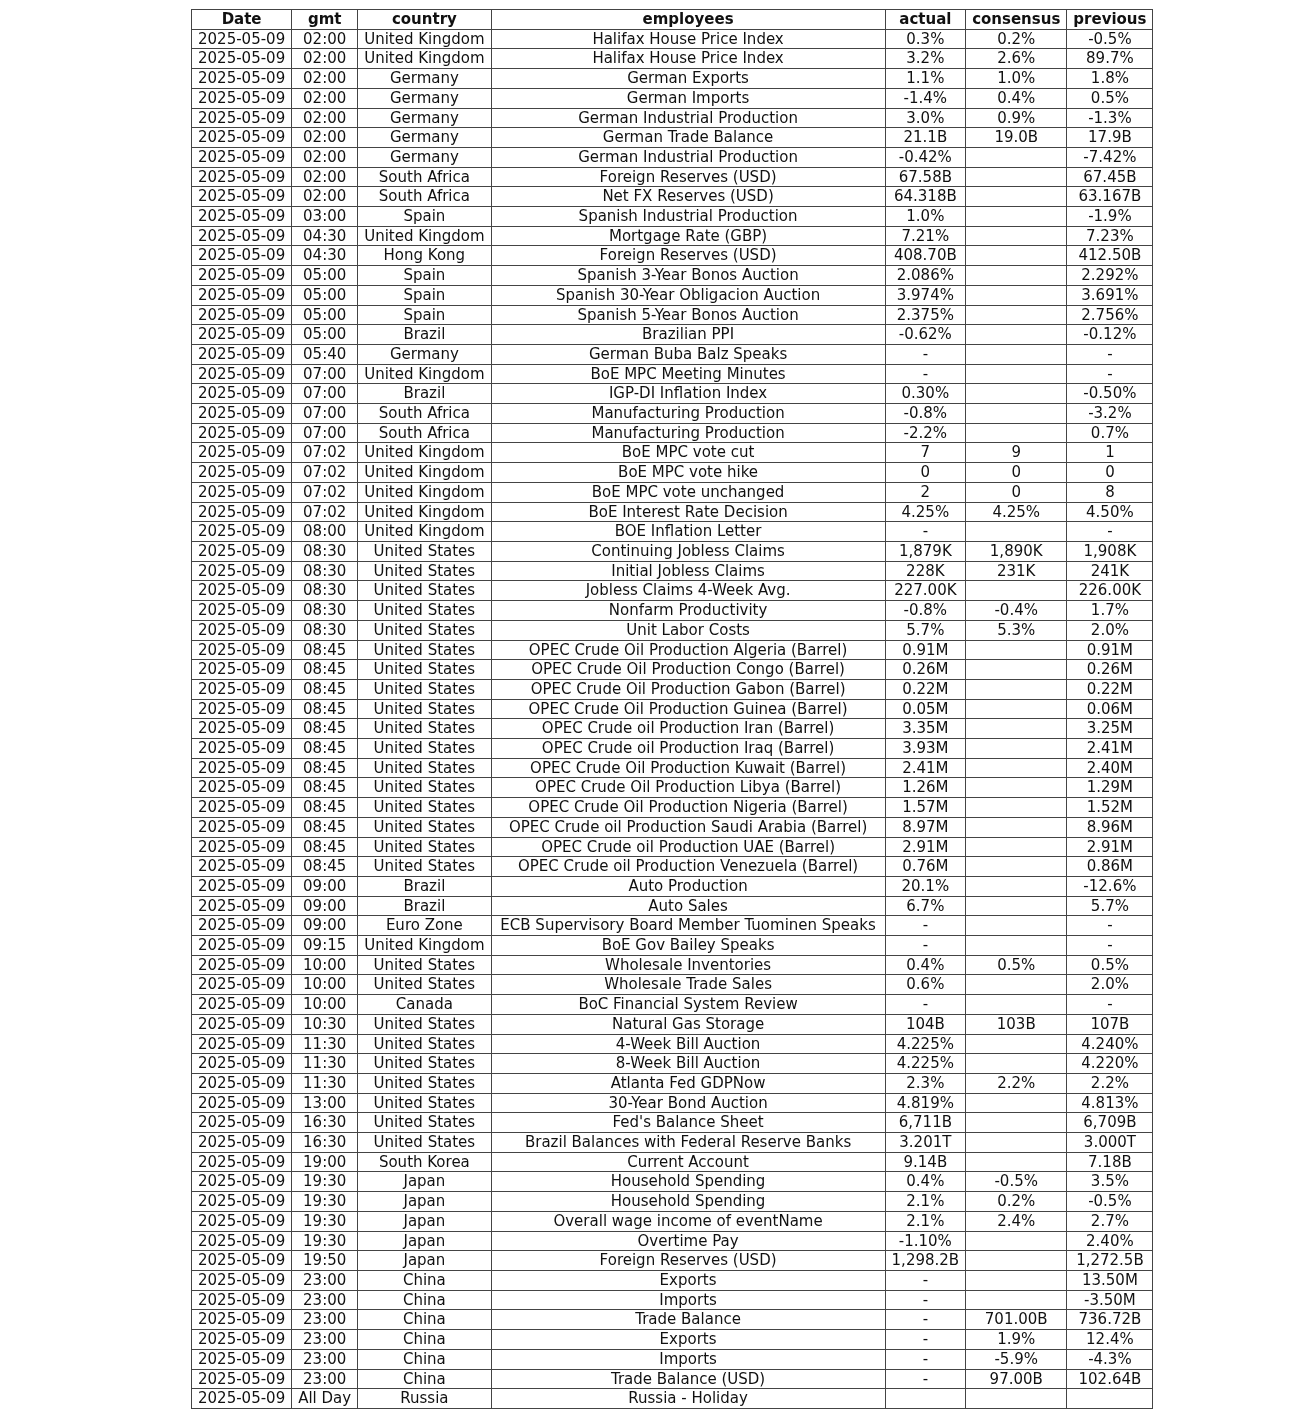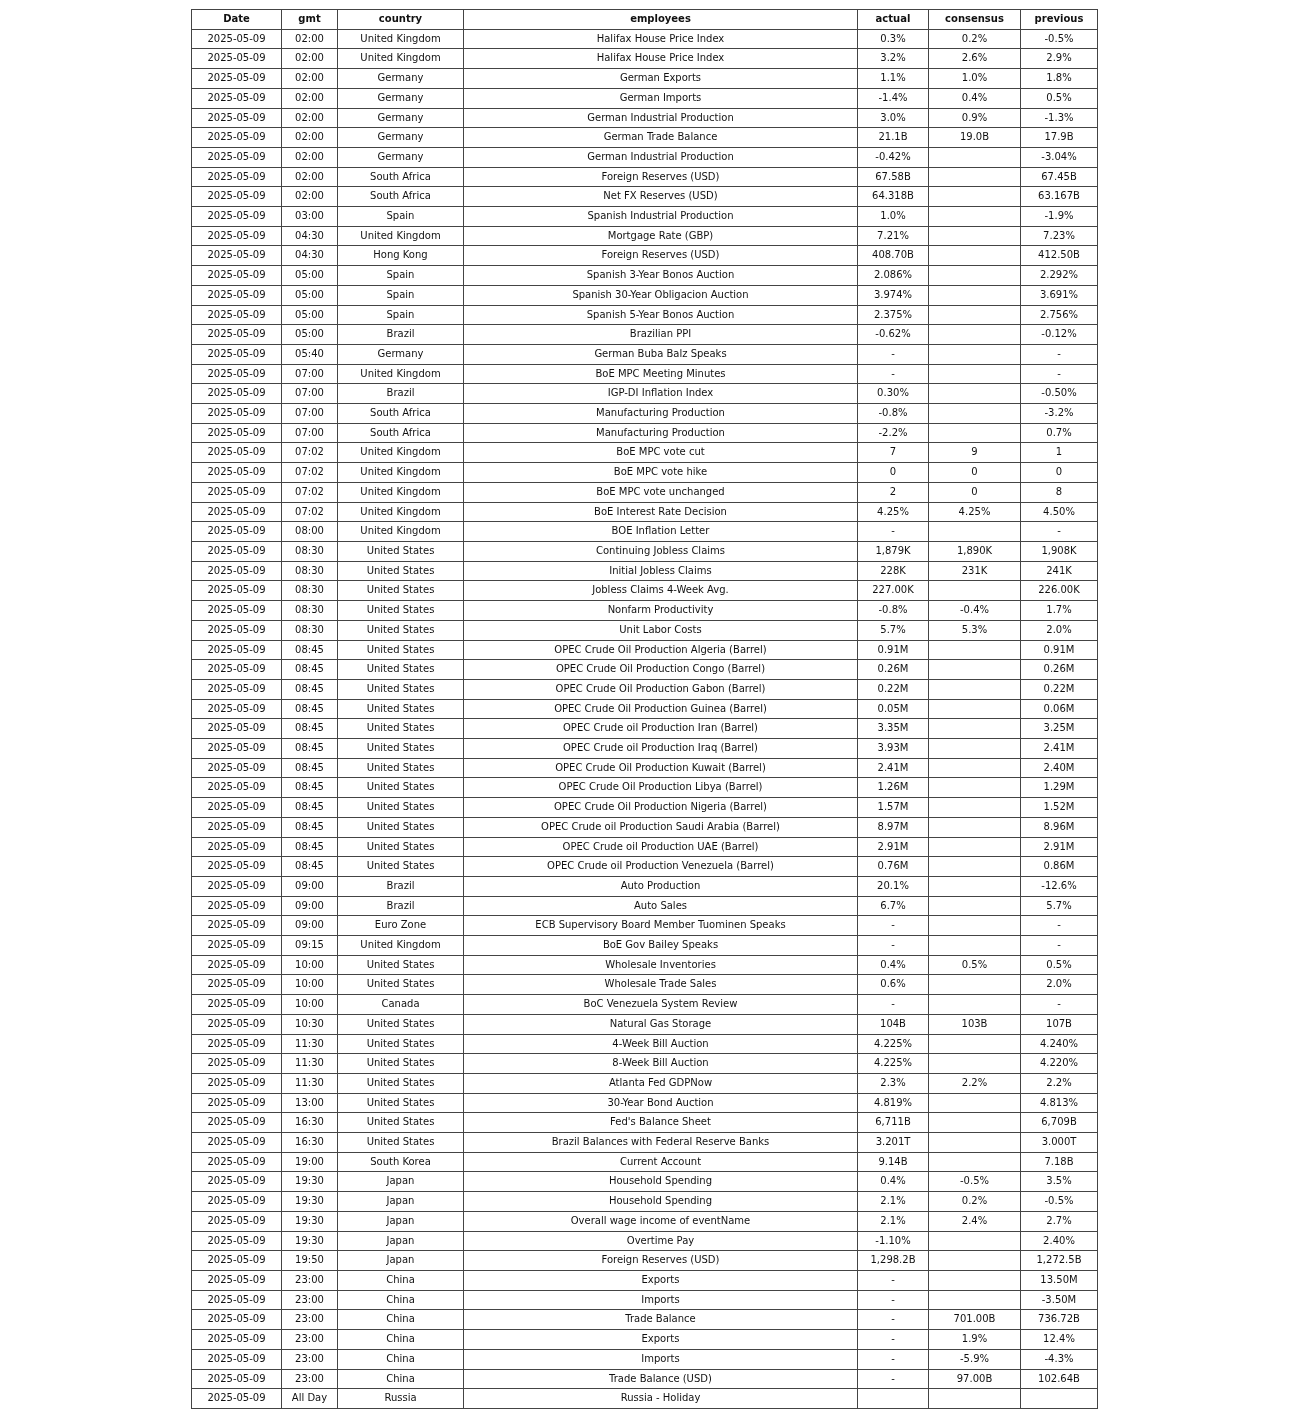--- a/index.html
+++ b/index.html
@@ -12,21 +12,21 @@
       height: 1416px;
       position: relative;
       font-family: "DejaVu Sans", sans-serif;
       color: #111;
     }
     table.cal {
       position: absolute;
       left: 191px;
       top: 9px;
       border-collapse: collapse;
-      font-size: 10px;
+      font-size: 15px;
       font-family: "DejaVu Sans", sans-serif;
     }
     table.cal th, table.cal td {
       border: 1px solid #444;
       padding: 0 6px;
       height: 18.7px;
       line-height: 18.7px;
       text-align: center;
       white-space: nowrap;
       color: #111;
@@ -76,21 +76,21 @@
         <td>0.2%</td>
         <td>-0.5%</td>
       </tr>
       <tr>
         <td>2025-05-09</td>
         <td>02:00</td>
         <td>United Kingdom</td>
         <td>Halifax House Price Index</td>
         <td>3.2%</td>
         <td>2.6%</td>
-        <td>2.9%</td>
+        <td>89.7%</td>
       </tr>
       <tr>
         <td>2025-05-09</td>
         <td>02:00</td>
         <td>Germany</td>
         <td>German Exports</td>
         <td>1.1%</td>
         <td>1.0%</td>
         <td>1.8%</td>
       </tr>
@@ -121,21 +121,21 @@
         <td>19.0B</td>
         <td>17.9B</td>
       </tr>
       <tr>
         <td>2025-05-09</td>
         <td>02:00</td>
         <td>Germany</td>
         <td>German Industrial Production</td>
         <td>-0.42%</td>
         <td></td>
-        <td>-3.04%</td>
+        <td>-7.42%</td>
       </tr>
       <tr>
         <td>2025-05-09</td>
         <td>02:00</td>
         <td>South Africa</td>
         <td>Foreign Reserves (USD)</td>
         <td>67.58B</td>
         <td></td>
         <td>67.45B</td>
       </tr>
@@ -505,21 +505,21 @@
         <td>United States</td>
         <td>Wholesale Trade Sales</td>
         <td>0.6%</td>
         <td></td>
         <td>2.0%</td>
       </tr>
       <tr>
         <td>2025-05-09</td>
         <td>10:00</td>
         <td>Canada</td>
-        <td>BoC Venezuela System Review</td>
+        <td>BoC Financial System Review</td>
         <td>-</td>
         <td></td>
         <td>-</td>
       </tr>
       <tr>
         <td>2025-05-09</td>
         <td>10:30</td>
         <td>United States</td>
         <td>Natural Gas Storage</td>
         <td>104B</td>

